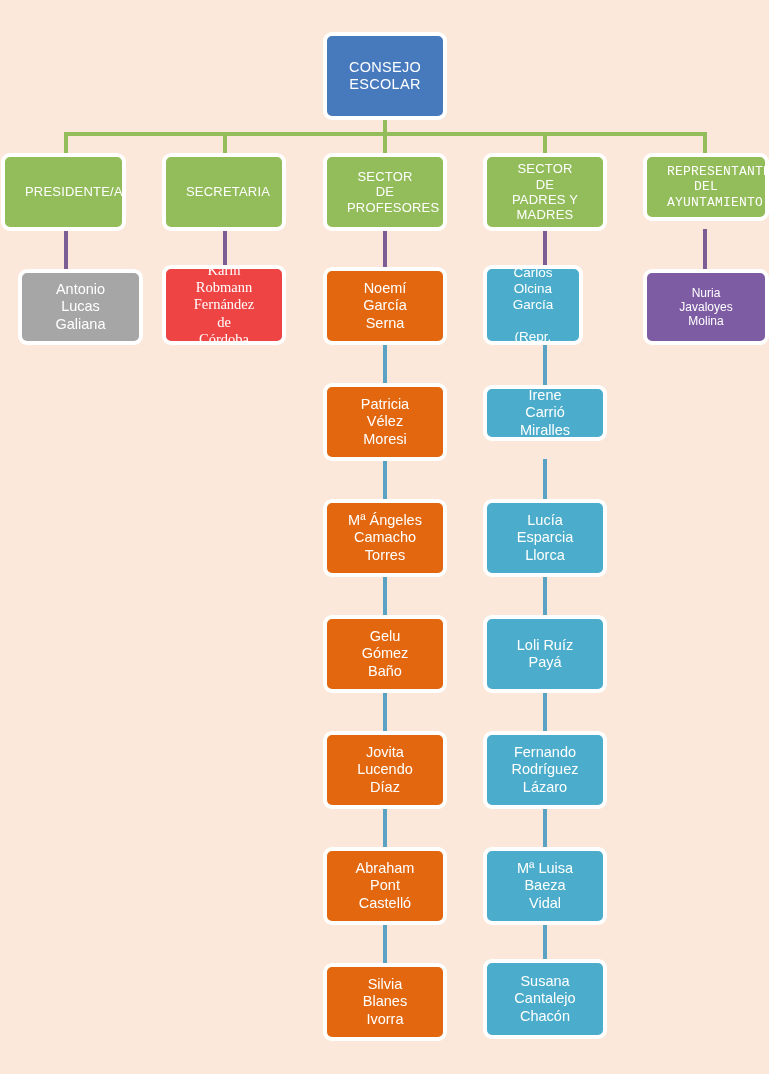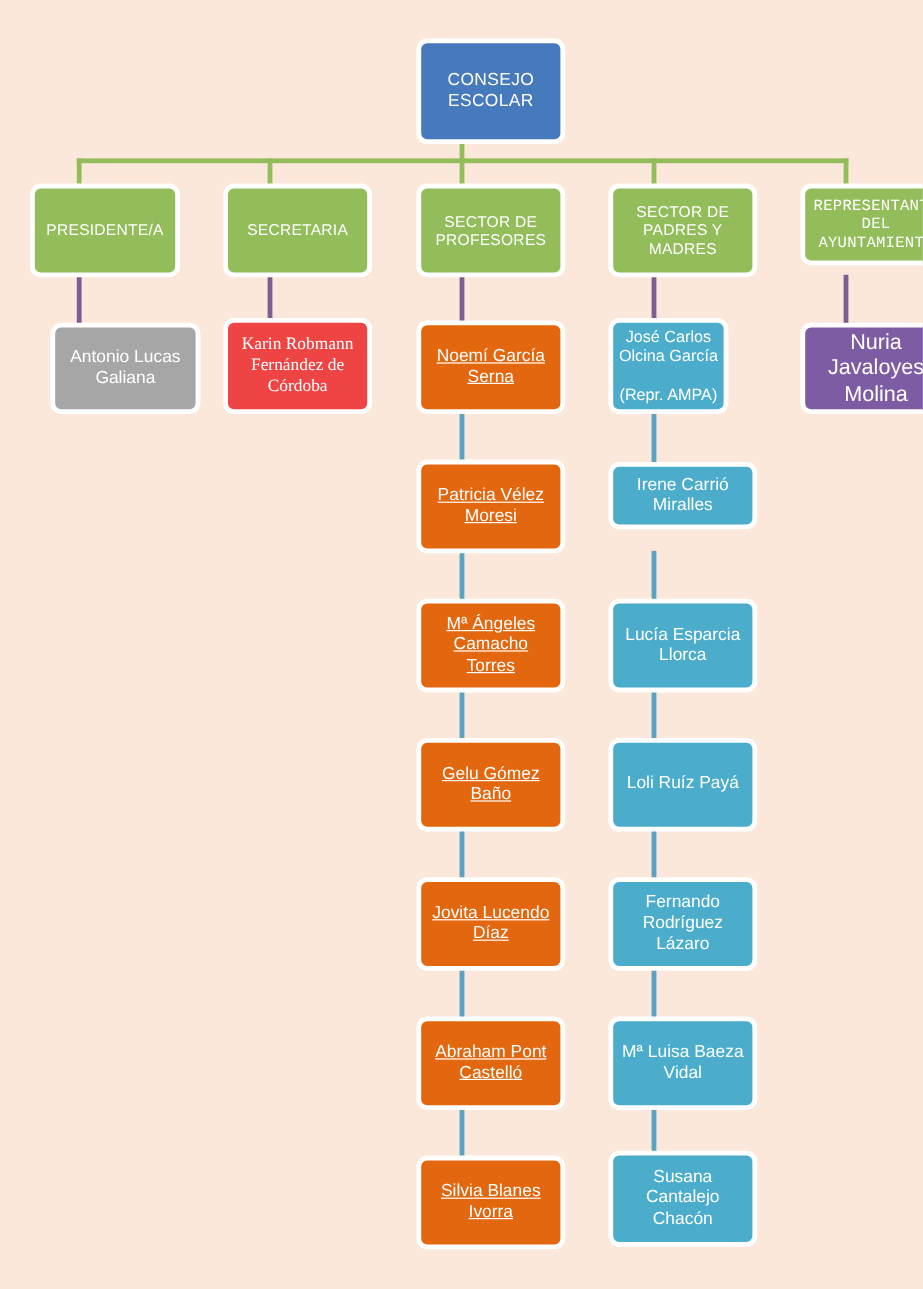--- a/index.html
+++ b/index.html
@@ -34,23 +34,22 @@
     z-index: 3;
     box-sizing: border-box;
     border-radius: 9px;
     border: 4px solid #ffffff;
     display: flex;
     align-items: center;
     justify-content: center;
     text-align: center;
     color: #ffffff;
     line-height: 1.18;
-    padding: 2px 4px;
+    padding: 2px 20px;
     overflow: hidden;
-    margin-left: 24px;
   }
   .node .label {
     display: block;
     width: 100%;
     white-space: pre-line;
   }
 
   
   .n-root {
     background: #4779bd;
@@ -65,25 +64,25 @@
   }
   
   .n-grey { background: #a6a6a6; font-size: 14.5px; }
   
   .n-red {
     background: #ef4444;
     font-size: 14.5px;
     font-family: "Liberation Serif", serif;
   }
   
-  .n-orange { background: #e2670e; font-size: 14.5px; text-decoration: underline; }
+  .n-orange { background: #e2670e; font-size: 14.5px; }
   
   .n-blue { background: #4badcb; font-size: 14.5px; }
   
-  .n-purple { background: #7e5ca4; font-size: 18px; }
+  .n-purple { background: #7e5ca4; font-size: 12px; }
 </style>
 </head>
 <body>
 
 <div id="chart">
 
   <div class="conn v" style="left:383px; top:118px; height:18px; background:#93bd5a;"></div>
 
   <div class="conn h" style="left:64px; top:132px; width:643px; background:#93bd5a;"></div>
 

